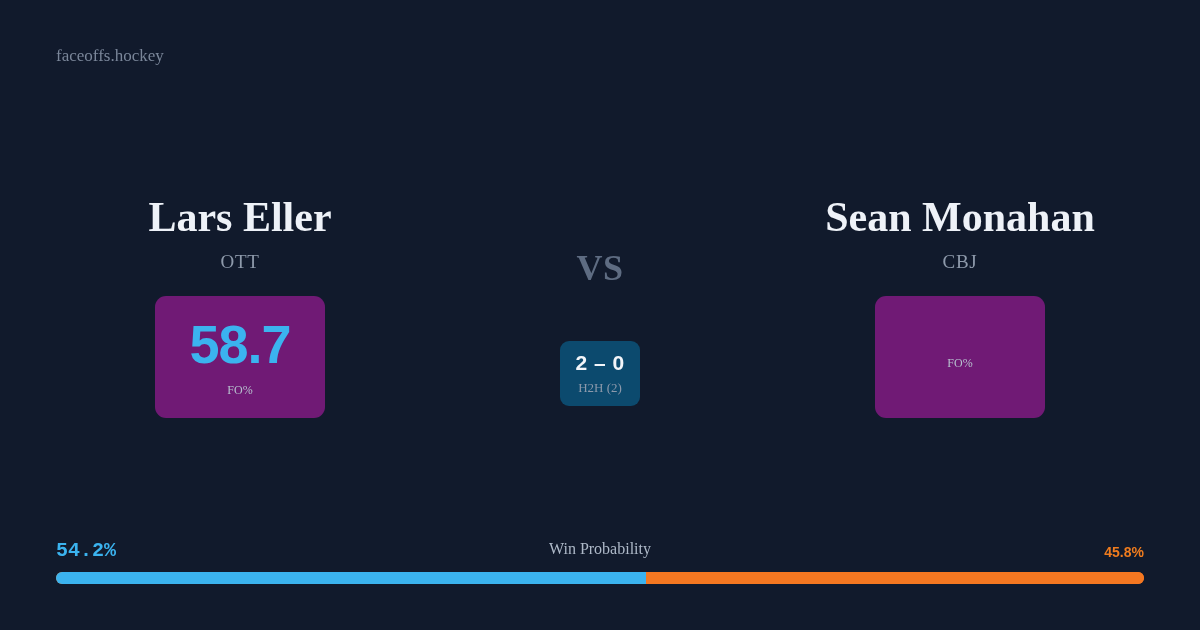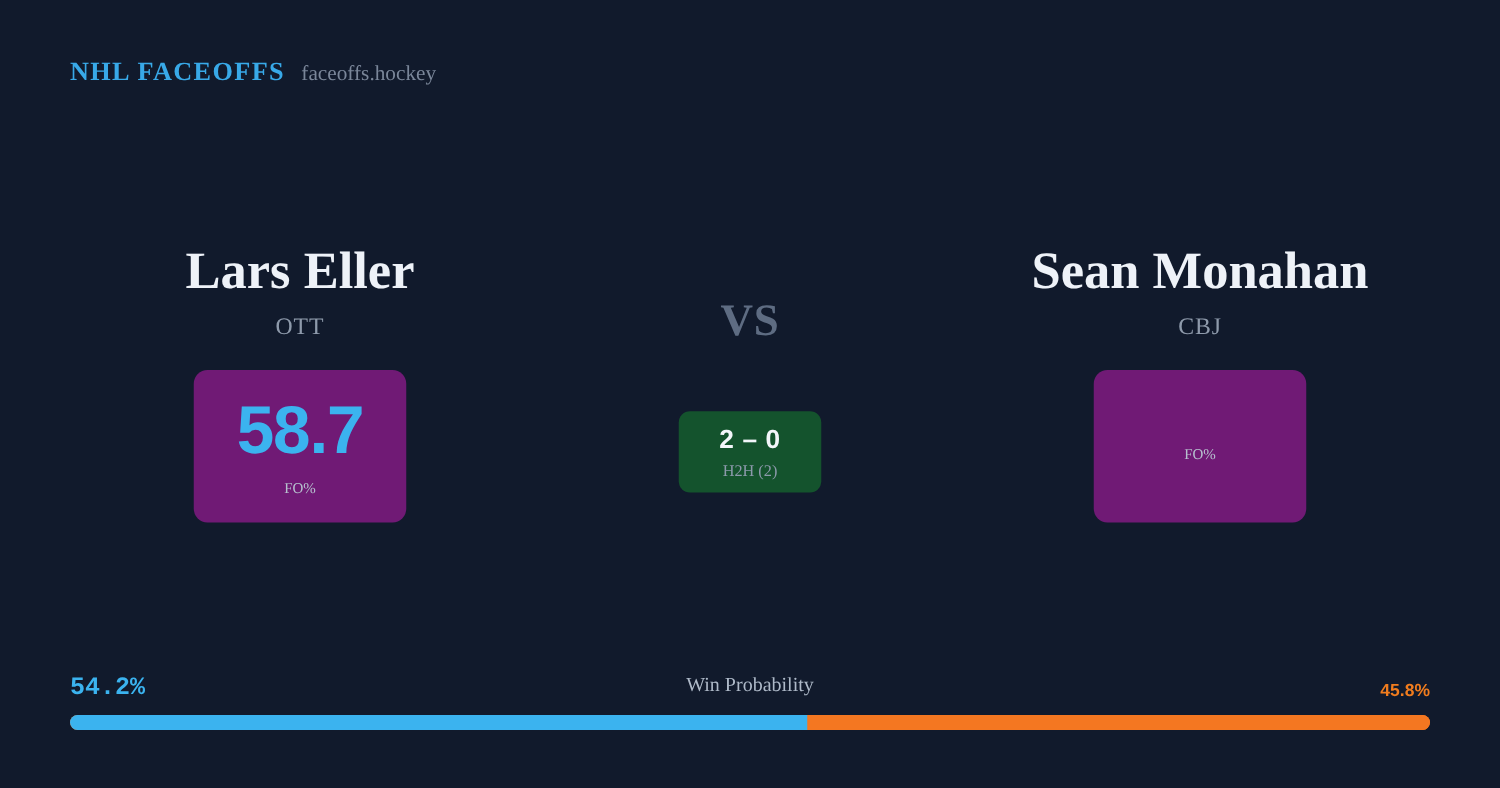--- a/index.html
+++ b/index.html
@@ -42,21 +42,21 @@
     white-space: nowrap;
   }
 
   
   .matchup {
     position: absolute;
     left: 0;
     top: 195px;
     width: 1200px;
     display: flex;
-    align-items: flex-start;
+    align-items: center;
     justify-content: center;
   }
   .side {
     width: 480px;
     display: flex;
     flex-direction: column;
     align-items: center;
   }
   .player-name {
     font-family: "Liberation Serif", serif;
@@ -115,24 +115,24 @@
   .vs-text {
     font-family: "Liberation Serif", serif;
     font-weight: bold;
     font-size: 36px;
     color: #5e6c82;
     line-height: 1;
     letter-spacing: 0.5px;
   }
   .score-card {
     margin-top: 37px;
-    width: 114px;
+    width: 80px;
     height: 65px;
     border-radius: 9px;
-    background: #14532d;
+    background: #0c4a6e;
     display: flex;
     flex-direction: column;
     align-items: center;
     justify-content: center;
     box-sizing: border-box;
   }
   .score-value {
     font-family: "Liberation Sans", sans-serif;
     font-weight: bold;
     font-size: 21px;
@@ -206,21 +206,20 @@
   .wp-fill-right {
     height: 100%;
     background: #f47721;
     flex: 1 1 auto;
   }
 </style>
 </head>
 <body>
 
 <div class="header">
-  <span class="brand">NHL FACEOFFS</span>
   <span class="domain">faceoffs.hockey</span>
 </div>
 
 <div class="matchup">
 
   <div class="side">
     <div class="player-name">Lars Eller</div>
     <div class="team-abbr">OTT</div>
     <div class="stat-card">
       <div class="stat-value">58.7</div>

